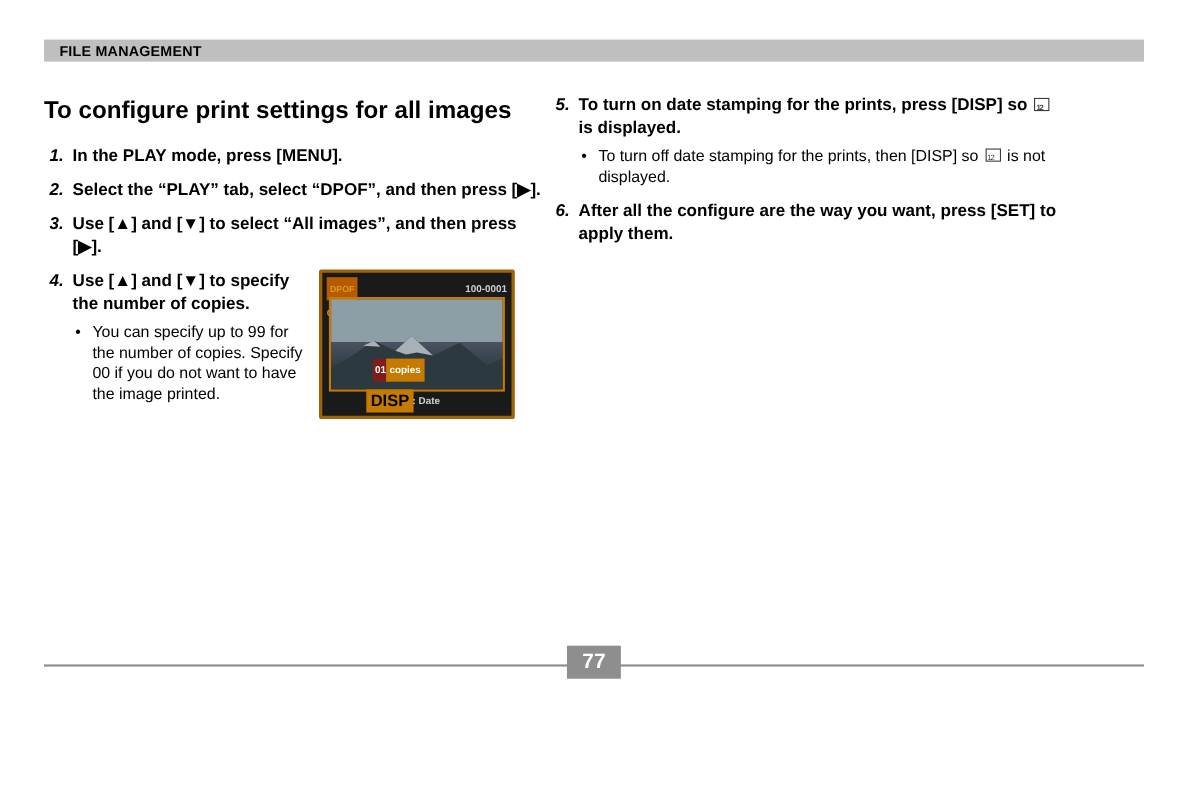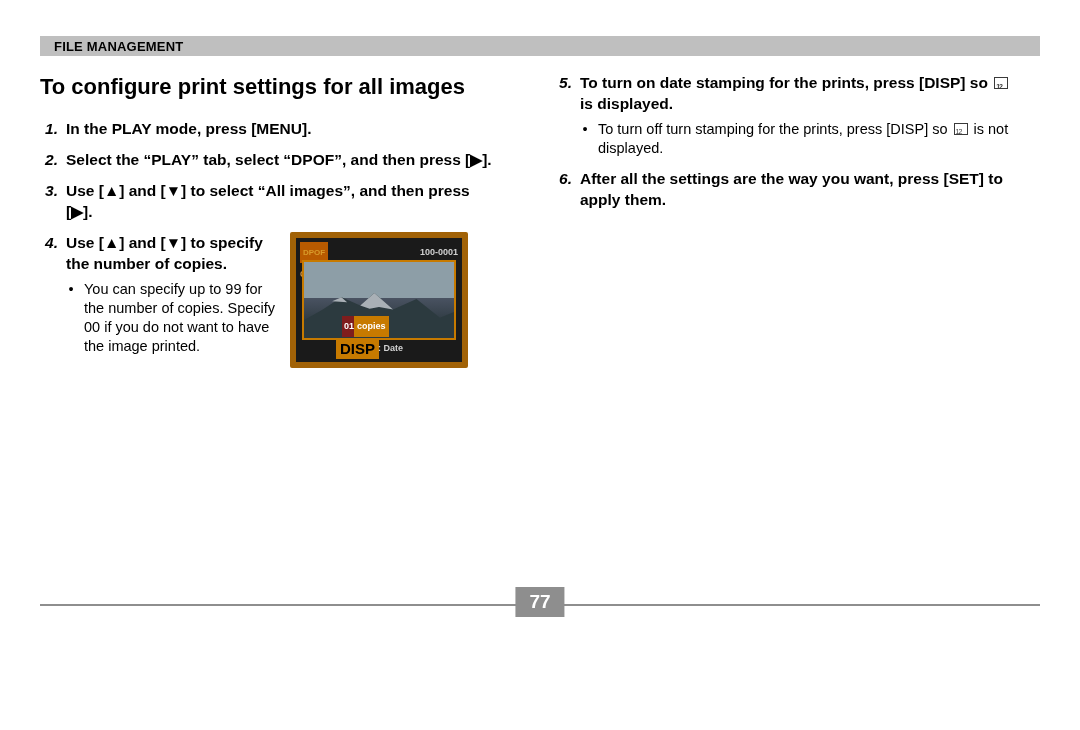--- a/index.html
+++ b/index.html
@@ -29,22 +29,21 @@
     padding-left: 14px;
     font-size: 13px;
     font-weight: bold;
     color: #000;
     letter-spacing: 0.2px;
     font-family: Arial, Helvetica, sans-serif;
   }
 
   .columns {
     display: flex;
-    gap: 54px;
-    padding-top: 16px;
+    padding-top: 29px;
   }
   .col {
     width: 460px;
   }
   .col-right {
     width: 470px;
   }
 
   
   .heading {
@@ -116,21 +115,21 @@
     font-size: 7px;
     letter-spacing: -1px;
     color: #3a3a3a;
   }
 
   
   .lcd {
     width: 178px;
     height: 136px;
     background: #1a1a1a;
-    border: 6px solid #a16207;
+    border: 3px solid #a16207;
     border-radius: 2px;
     box-sizing: border-box;
     padding: 4px;
     position: relative;
     overflow: hidden;
   }
   .lcd-top {
     display: flex;
     justify-content: space-between;
     font-size: 9px;
@@ -299,30 +298,30 @@
     <div class="col-right">
 
       <div class="step">
         <div class="step-num">5.</div>
         <div class="step-body">
           <span>To turn on date stamping for the prints, press [DISP] so </span><span class="glyph-box"></span><span> is displayed.</span>
           <div class="note">
             <div class="bullet-row">
               <span class="bullet-dot">•</span>
               <span>
-                <span>To turn off turn stamping for the prints, press [DISP] so </span><span class="glyph-box"></span><span> is not displayed.</span>
+                <span>To turn off date stamping for the prints, then [DISP] so </span><span class="glyph-box"></span><span> is not displayed.</span>
               </span>
             </div>
           </div>
         </div>
       </div>
 
       <div class="step">
         <div class="step-num">6.</div>
-        <div class="step-body">After all the settings are the way you want, press [SET] to apply them.</div>
+        <div class="step-body">After all the configure are the way you want, press [SET] to apply them.</div>
       </div>
 
     </div>
   </div>
 
   <div class="footer">
     <div class="page-num-box">77</div>
     <hr class="footer-line">
   </div>
 

